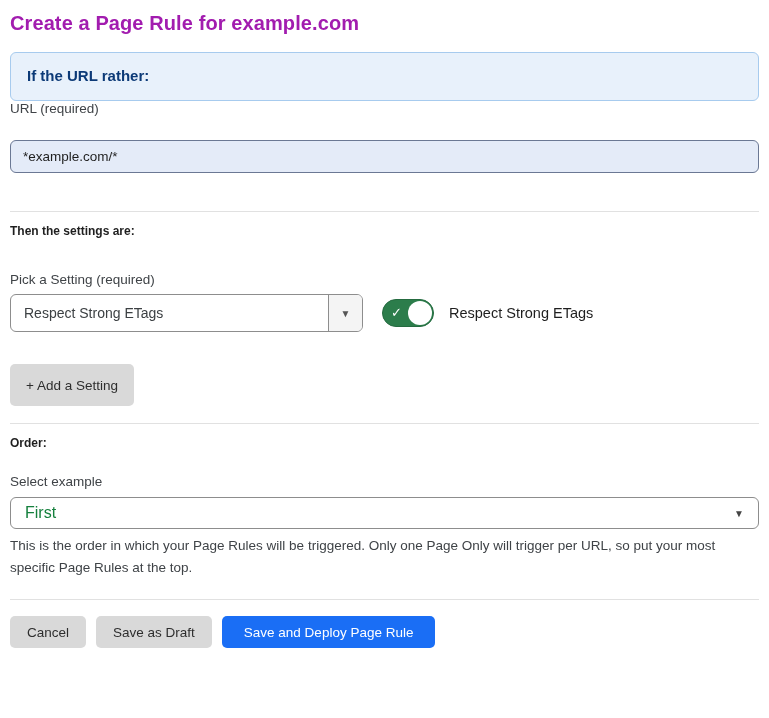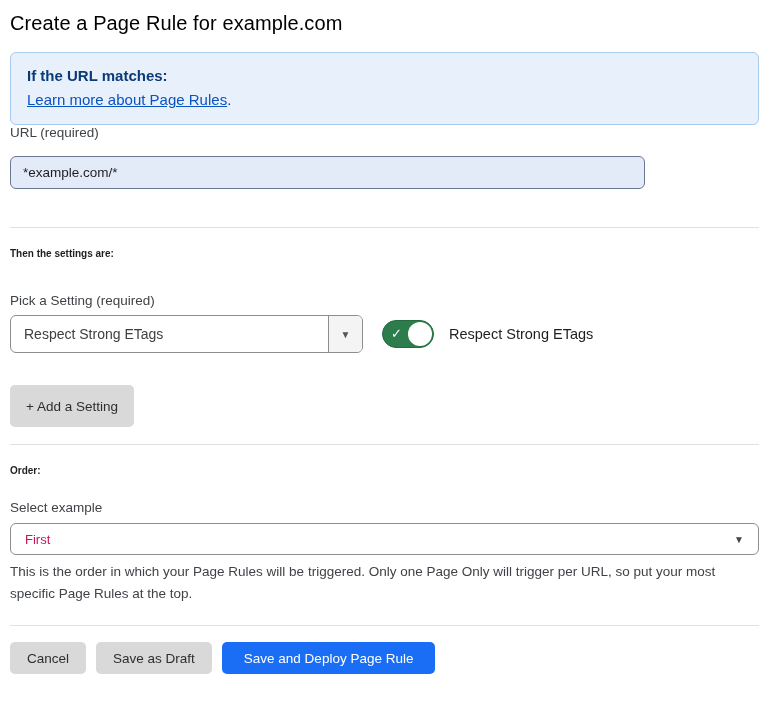--- a/index.html
+++ b/index.html
@@ -7,22 +7,22 @@
   body {
     width: 769px;
     height: 718px;
     font-family: "Liberation Sans", "DejaVu Sans", sans-serif;
     color: #1f1f1f;
     padding: 12px 10px 16px 10px;
     overflow: hidden;
   }
   .page-title {
     font-size: 20px;
-    font-weight: normal;
-    color: #000000;
+    font-weight: bold;
+    color: #a21caf;
     letter-spacing: 0.1px;
   }
   .info-box {
     margin-top: 17px;
     background: #e8f1fb;
     border: 1px solid #a7cbee;
     border-radius: 6px;
     padding: 11px 16px 12px 16px;
     color: #0c3a77;
     font-size: 15px;
@@ -32,44 +32,44 @@
   .info-link {
     color: #0a53c2;
     text-decoration: underline;
     cursor: pointer;
   }
   .field-label {
     font-size: 13.5px;
     color: #3f4347;
   }
   .url-input {
-    margin-top: 16px;
-    width: 635px;
+    margin-top: 24px;
+    width: 749px;
     height: 33px;
     background: #e4ebf8;
     border: 1px solid #6b7894;
     border-radius: 6px;
     padding: 0 12px;
     font-family: "Liberation Sans", "DejaVu Sans", sans-serif;
     font-size: 13.5px;
     color: #1f1f1f;
     outline: none;
     display: block;
   }
   hr.divider {
     border: none;
     border-top: 1px solid #e1e1e1;
     height: 0;
   }
   .divider-1 { margin-top: 38px; }
   .divider-2 { margin-top: 17px; }
   .divider-3 { margin-top: 20px; }
   .section-heading {
-    margin-top: 20px;
-    font-size: 10px;
+    margin-top: 12px;
+    font-size: 12px;
     font-weight: bold;
     color: #1f1f1f;
   }
   .pick-label { margin-top: 34px; }
   .setting-row {
     margin-top: 7px;
     display: flex;
   }
   .combo {
     width: 353px;
@@ -158,21 +158,21 @@
     height: 32px;
     border: 1px solid #8d8d8d;
     border-radius: 6px;
     background: #ffffff;
     display: flex;
     align-items: center;
     justify-content: space-between;
     padding: 0 14px;
     cursor: pointer;
   }
-  .order-select-value { font-size: 13px; color: #be185d; }
+  .order-select-value { font-size: 16px; color: #15803d; }
   .order-select-arrow { font-size: 10px; color: #444; }
   .help-text {
     margin-top: 6px;
     font-size: 13.5px;
     line-height: 22px;
     color: #3f4347;
     max-width: 749px;
   }
   .footer-buttons {
     margin-top: 16px;
@@ -192,22 +192,21 @@
   .btn-primary { background: #1a6ef5; color: #ffffff; padding: 0 22px; }
 </style>
 </head>
 <body>
 
 
 
 <h1 class="page-title">Create a Page Rule for example.com</h1>
 
 <div class="info-box">
-  <div class="info-heading">If the URL matches:</div>
-  <div><a class="info-link">Learn more about Page Rules</a><span>.</span></div>
+  <div class="info-heading">If the URL rather:</div>
 </div>
 
 <div class="field-label">URL (required)</div>
 <input class="url-input" type="text" value="*example.com/*" style="">
 
 <hr class="divider divider-1">
 
 <div class="section-heading">Then the settings are:</div>
 
 <div class="field-label pick-label">Pick a Setting (required)</div>

